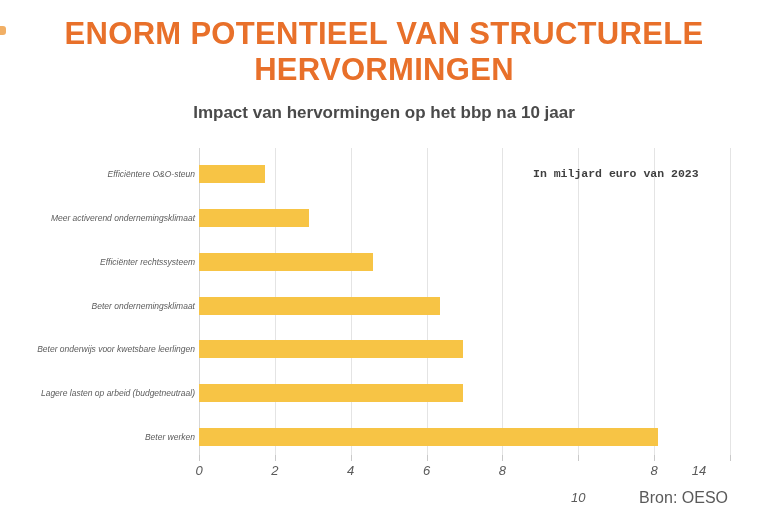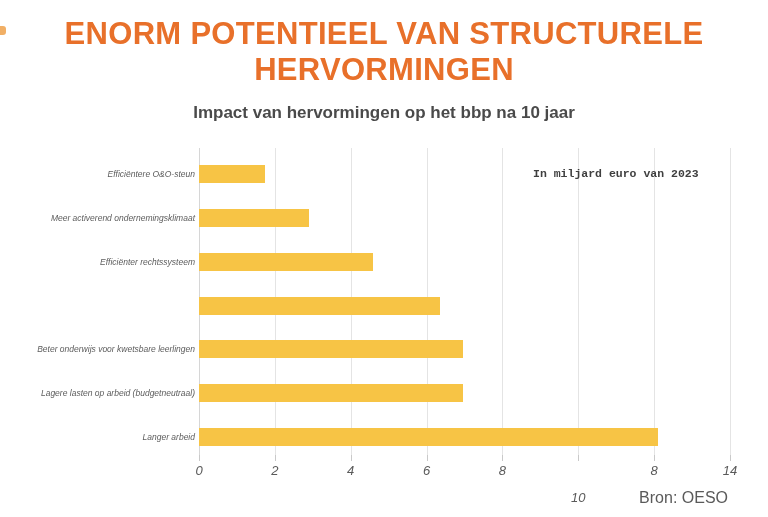--- a/index.html
+++ b/index.html
@@ -148,23 +148,24 @@
 <div id="corner-fleck"></div>
 
 <div id="main-title">ENORM POTENTIEEL VAN STRUCTURELE HERVORMINGEN</div>
 <div id="chart-subtitle">Impact van hervormingen op het bbp na 10 jaar</div>
 
 <div id="chart-area">
   <div id="cat-label-wrap">
       <div class="cat-label" style="top: 20.9286px;">Efficiëntere O&amp;O-steun</div>
       <div class="cat-label" style="top: 64.7857px;">Meer activerend ondernemingsklimaat</div>
       <div class="cat-label" style="top: 108.643px;">Efficiënter rechtssysteem</div>
+      <div class="cat-label" style="top: 152.5px;">Beter ondernemingsklimaat</div>
       <div class="cat-label" style="top: 196.357px;">Beter onderwijs voor kwetsbare leerlingen</div>
       <div class="cat-label" style="top: 240.214px;">Lagere lasten op arbeid (budgetneutraal)</div>
-      <div class="cat-label" style="top: 284.071px;">Langer arbeid</div>
+      <div class="cat-label" style="top: 284.071px;">Beter werken</div>
     </div>
   <div id="plot-box">
       <div class="gridline axis-zero" style="left: 0px;"></div>
       <div class="tick-mark" style="left: 0px;"></div>
       <div class="tick-label" style="left: 0px;">0</div>
       <div class="gridline" style="left: 75.8571px;"></div>
       <div class="tick-mark" style="left: 75.8571px;"></div>
       <div class="tick-label" style="left: 75.8571px;">2</div>
       <div class="gridline" style="left: 151.714px;"></div>
       <div class="tick-mark" style="left: 151.714px;"></div>
@@ -176,21 +177,21 @@
       <div class="tick-mark" style="left: 303.429px;"></div>
       <div class="tick-label" style="left: 303.429px;">8</div>
       <div class="gridline" style="left: 379.286px;"></div>
       <div class="tick-mark" style="left: 379.286px;"></div>
       <div class="tick-label" style="left: 379.286px; margin-top: 27px;">10</div>
       <div class="gridline" style="left: 455.143px;"></div>
       <div class="tick-mark" style="left: 455.143px;"></div>
       <div class="tick-label" style="left: 455.143px;">8</div>
       <div class="gridline" style="left: 531px;"></div>
       <div class="tick-mark" style="left: 531px;"></div>
-      <div class="tick-label" style="left: 531px; text-align: center;">14</div>
+      <div class="tick-label" style="left: 500px; text-align: center;">14</div>
       <div class="bar" title="Efficiëntere O&amp;O-steun: 1.75" style="left: 0px; width: 66.375px; top: 16.9286px;"></div>
       <div class="bar" title="Meer activerend arbeidsmarktbeleid: 2.9" style="left: 0px; width: 109.993px; top: 60.7857px;"></div>
       <div class="bar" title="Efficiënter rechtssysteem: 4.6" style="left: 0px; width: 174.471px; top: 104.643px;"></div>
       <div class="bar" title="Beter ondernemingsklimaat: 6.35" style="left: 0px; width: 240.846px; top: 148.5px;"></div>
       <div class="bar" title="Beter onderwijs voor kwetsbare leerlingen: 6.95" style="left: 0px; width: 263.604px; top: 192.357px;"></div>
       <div class="bar" title="Lagere lasten op arbeid (budgetneutraal): 6.95" style="left: 0px; width: 263.604px; top: 236.214px;"></div>
       <div class="bar" title="Langer werken: 12.1" style="left: 0px; width: 458.936px; top: 280.071px;"></div>
     </div>
 </div>
 

